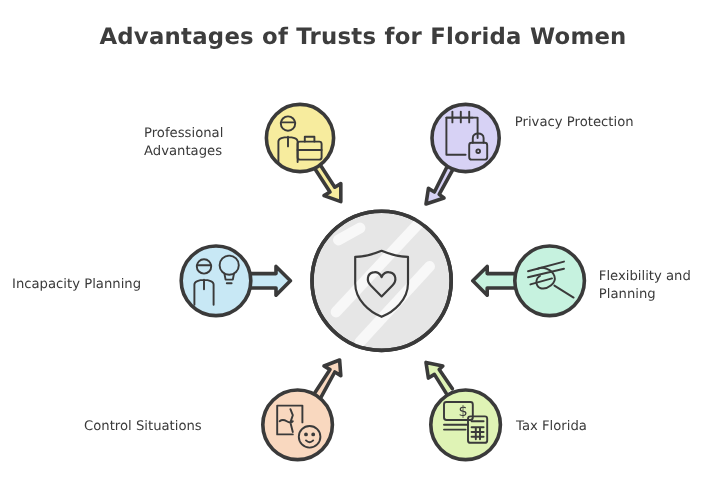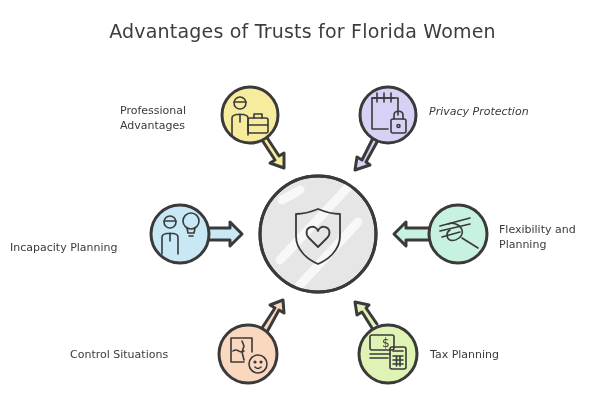--- a/index.html
+++ b/index.html
@@ -1,19 +1,19 @@
 <!DOCTYPE html>
 <html><head>
 <meta charset="utf-8">
 <style>
   html, body { margin: 0; padding: 0; background: #ffffff; }
   body { width: 605px; height: 415px; position: relative; overflow: hidden;
          font-family: "DejaVu Sans", sans-serif; color: #3a3a3a; }
   .title { position: absolute; left: 0; top: 20px; width: 605px; text-align: center;
-           font-size: 19px; font-weight: normal; color: #3d3d3d; letter-spacing: 0.2px; }
+           font-size: 19px; font-weight: bold; color: #3d3d3d; letter-spacing: 0.2px; }
   svg.canvas { position: absolute; left: 0; top: 0; }
   .label { position: absolute; font-size: 11px; color: #3a3a3a; line-height: 15px; }
   .label.right { }
   .label.left { text-align: left; }
 </style>
 </head>
 <body>
 
 <div class="title">Advantages of Trusts for Florida Women</div>
 
@@ -101,32 +101,32 @@
     </g>
   </g>
   <text x="382" y="347" font-family="DejaVu Sans, sans-serif" font-size="12" fill="#3a3a3a">$</text>
 </svg>
 
 <div class="label right" style="left:120px; top:103px; width:88px;">
   <div>Professional</div>
   <div>Advantages</div>
 </div>
 
-<div class="label left" style="left:429px; top:104px; width:130px;font-style:italic;">
+<div class="label left" style="left:429px; top:94px; width:130px;">
   <div>Privacy Protection</div>
 </div>
 
-<div class="label right" style="left:10px; top:240px; width:129px;">
+<div class="label right" style="left:10px; top:229px; width:129px;">
   <div>Incapacity Planning</div>
 </div>
 
 <div class="label left" style="left:499px; top:222px; width:100px;">
   <div>Flexibility and</div>
   <div>Planning</div>
 </div>
 
 <div class="label right" style="left:70px; top:347px; width:139px;">
   <div>Control Situations</div>
 </div>
 
 <div class="label left" style="left:430px; top:347px; width:100px;">
-  <div>Tax Planning</div>
+  <div>Tax Florida</div>
 </div>
 
 </body></html>

